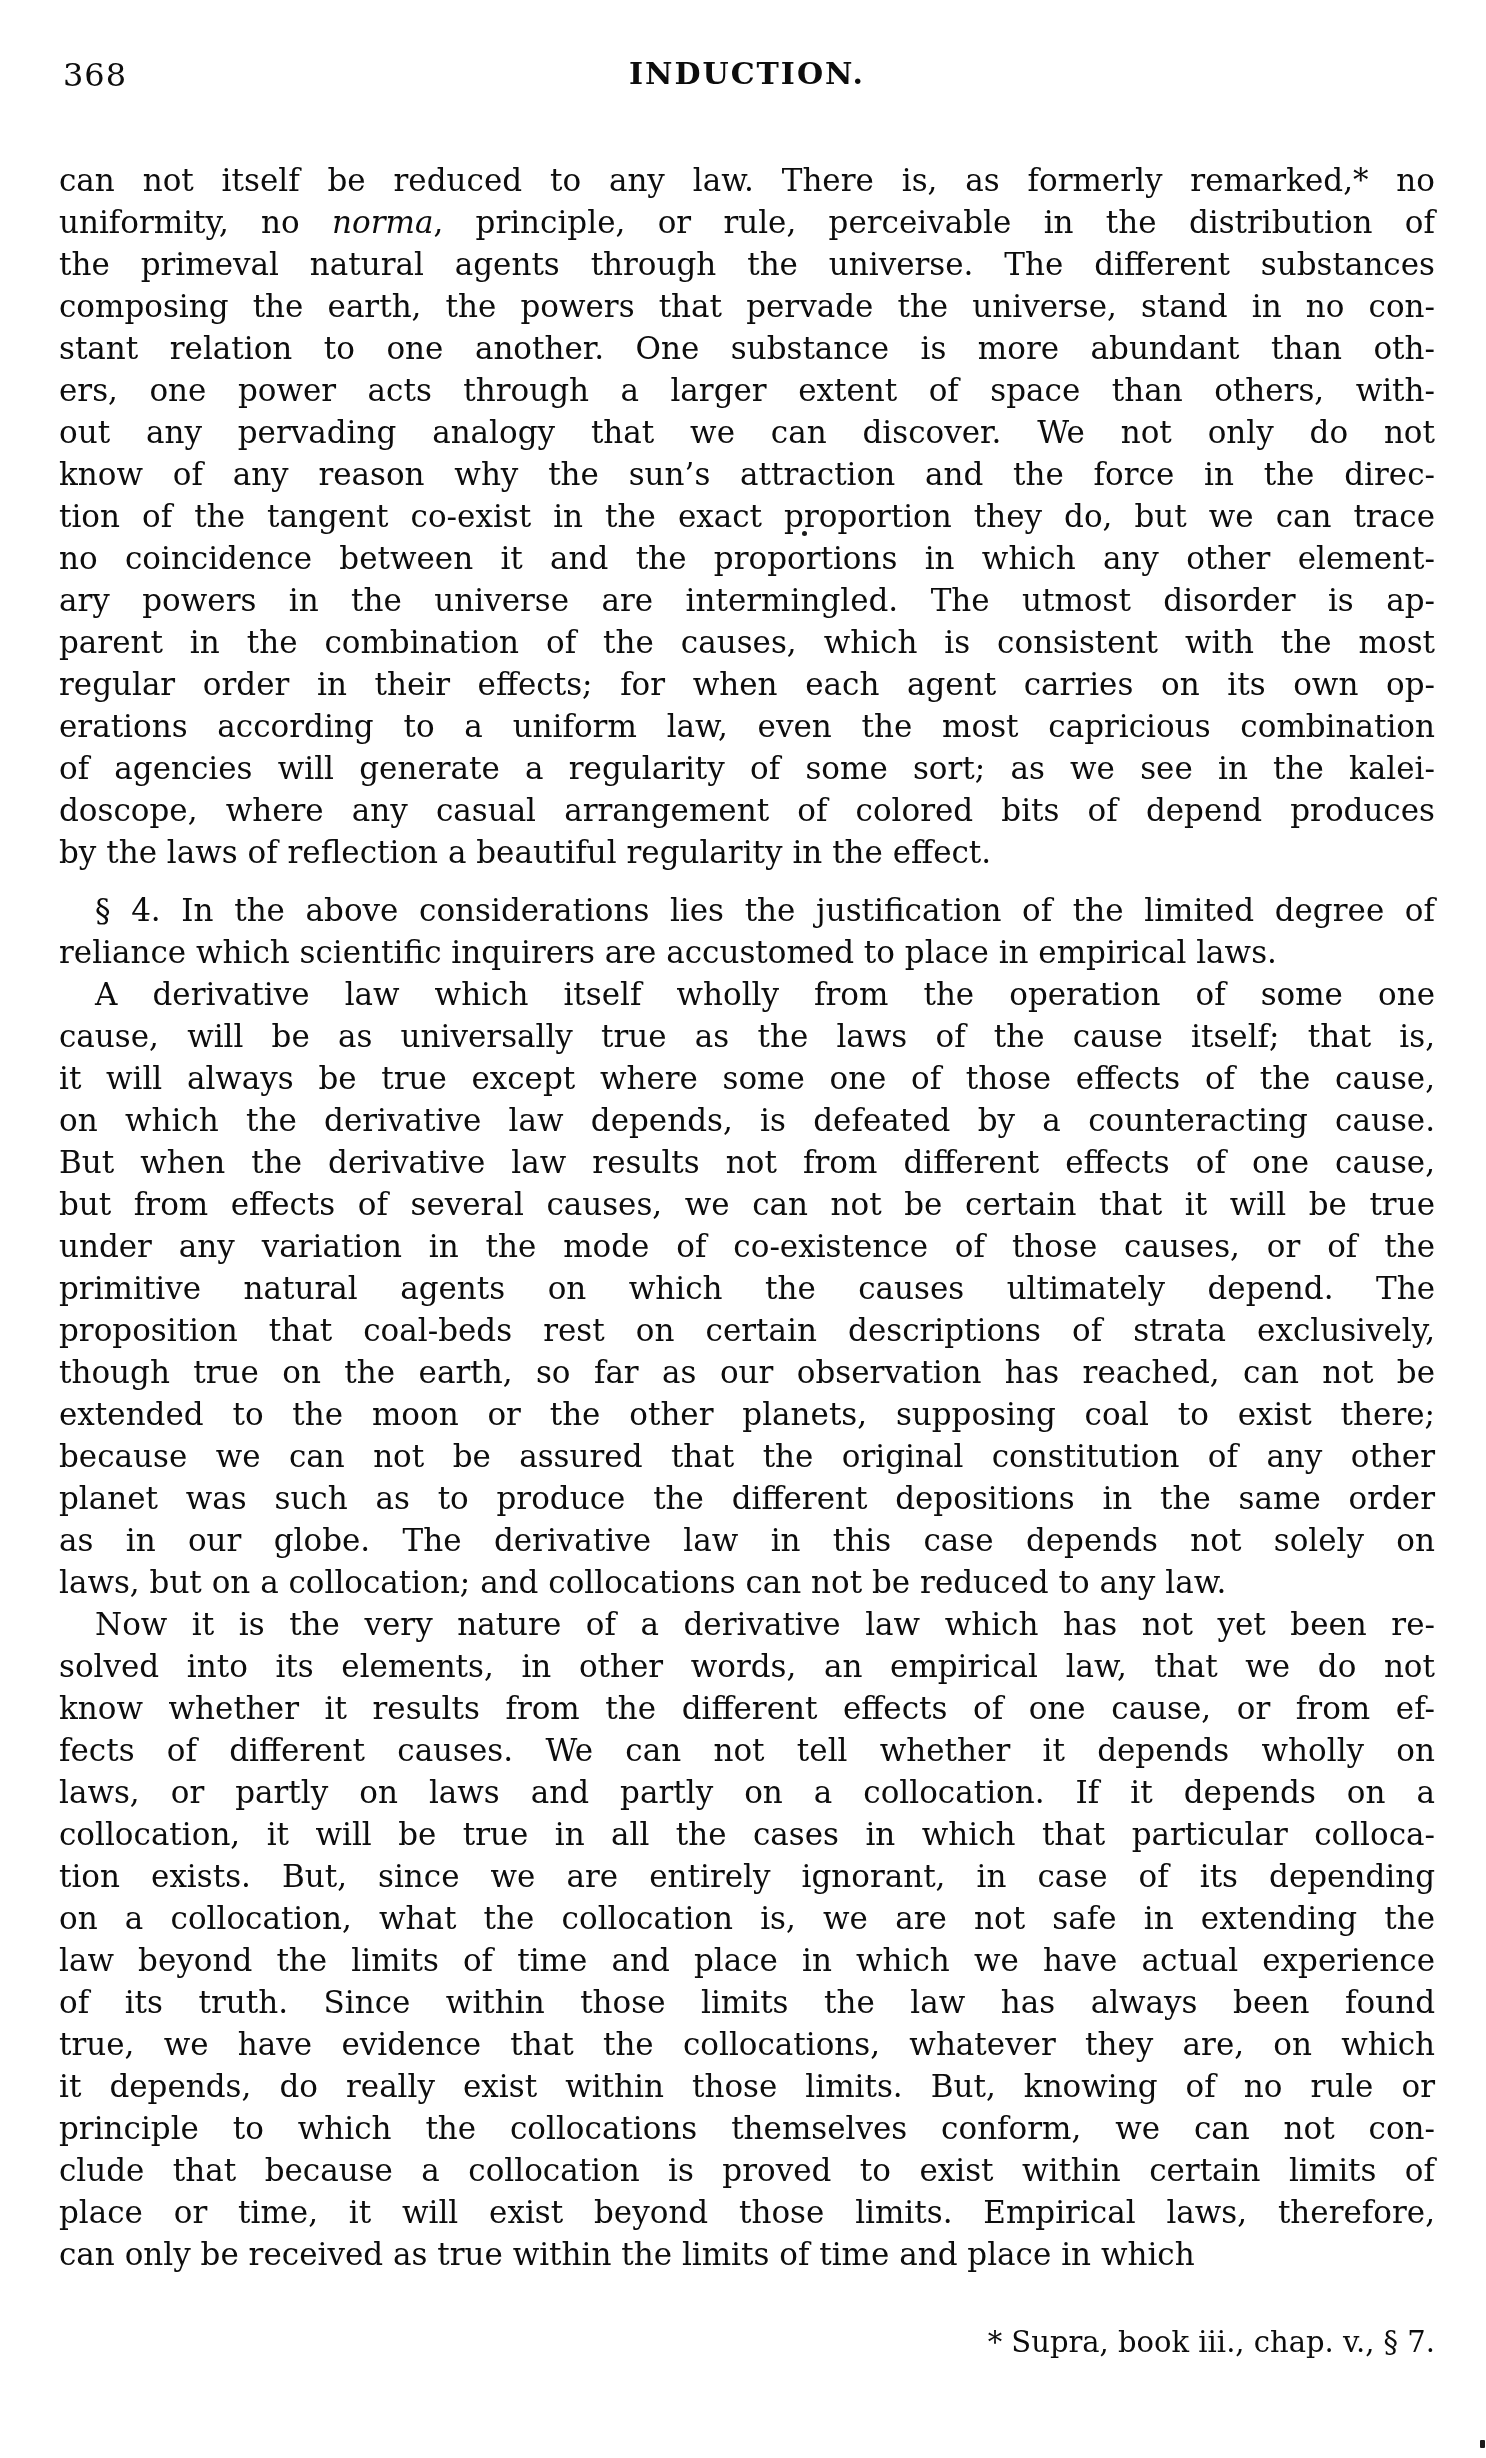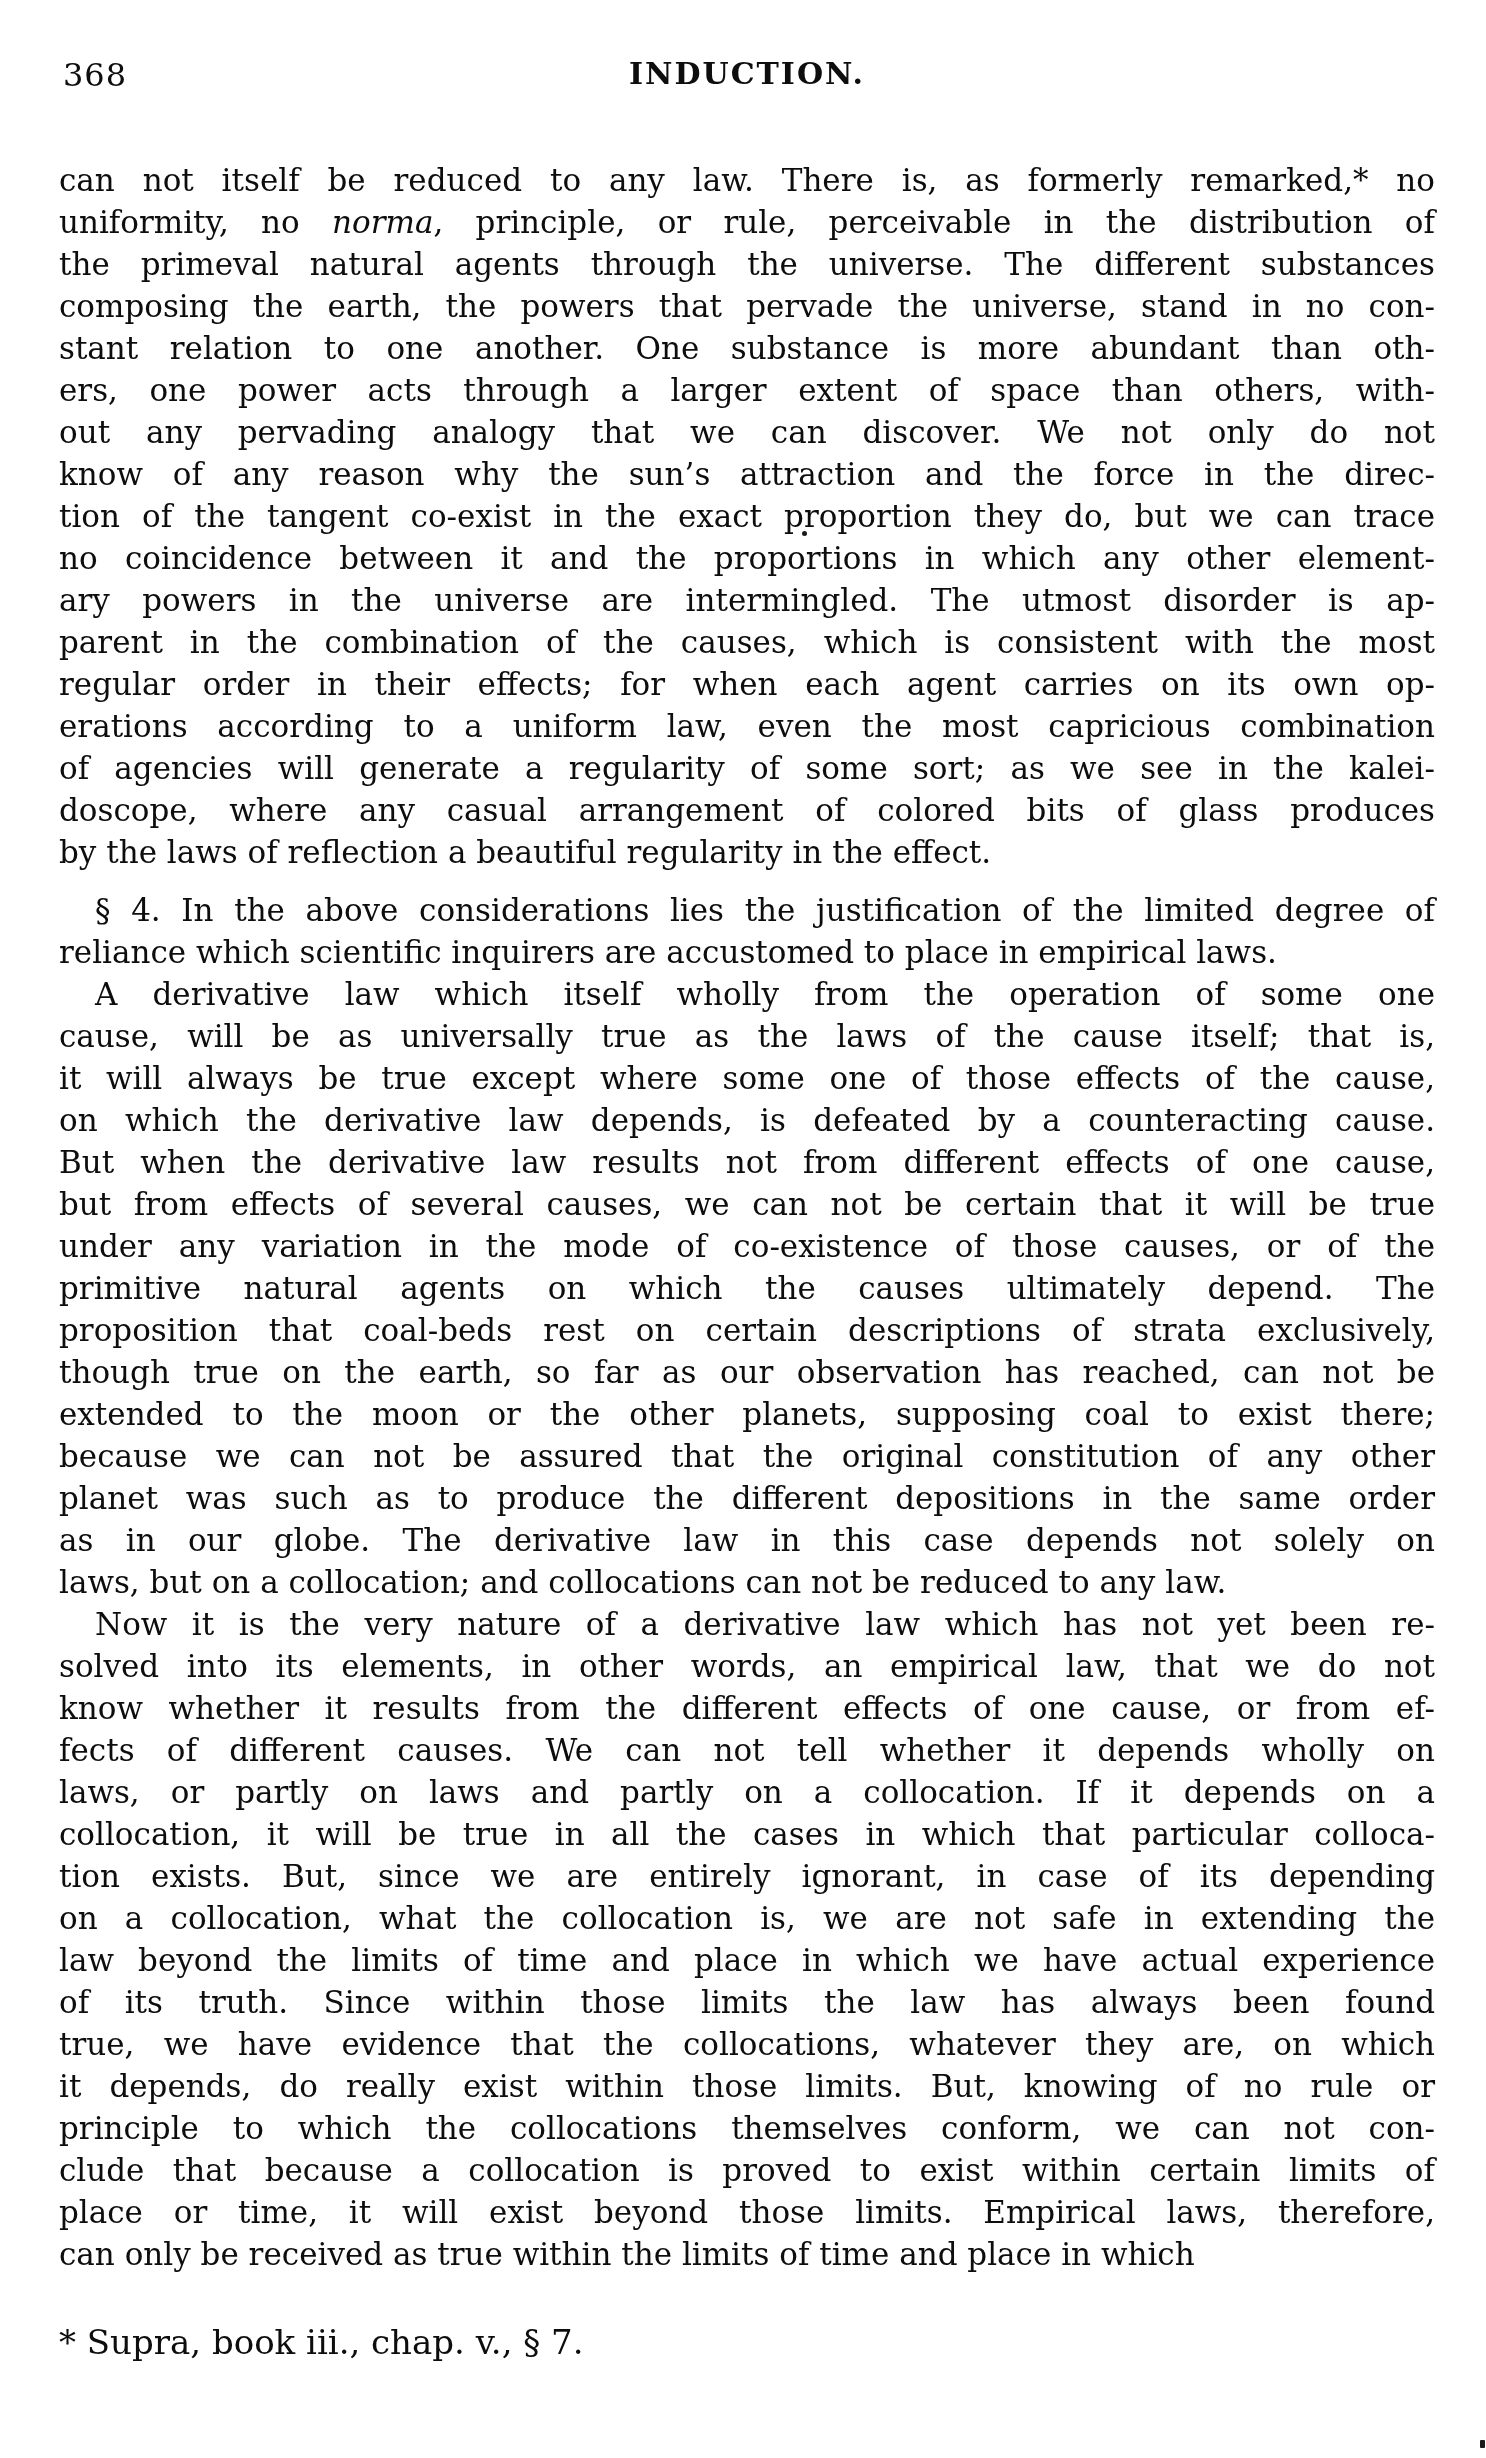--- a/index.html
+++ b/index.html
@@ -52,22 +52,22 @@
   }
   .para .line:last-child {
     text-align-last: auto;
   }
   .para.indent-first .line:first-child {
     text-indent: 36px;
   }
   .para.gap-before { margin-top: 16px; }
   .footnote {
     margin-top: 46px;
-    text-align: left;
-    font-size: 34px;
+    text-align: right;
+    font-size: 29px;
   }
   .artifact-dot {
     position: absolute;
     background: #1a1a1a;
     border-radius: 50%;
   }
   .dot-1 { left: 802px; top: 531px; width: 5px; height: 5px; }
   .dot-2 { left: 1480px; top: 2440px; width: 5px; height: 8px; border-radius: 1px; }
 </style>
 </head>
@@ -90,21 +90,21 @@
         <div class="line">ers, one power acts through a larger extent of space than others, with-</div>
         <div class="line">out any pervading analogy that we can discover.  We not only do not</div>
         <div class="line">know of any reason why the sun’s attraction and the force in the direc-</div>
         <div class="line">tion of the tangent co-exist in the exact proportion they do, but we can trace</div>
         <div class="line">no coincidence between it and the proportions in which any other element-</div>
         <div class="line">ary powers in the universe are intermingled.  The utmost disorder is ap-</div>
         <div class="line">parent in the combination of the causes, which is consistent with the most</div>
         <div class="line">regular order in their effects; for when each agent carries on its own op-</div>
         <div class="line">erations according to a uniform law, even the most capricious combination</div>
         <div class="line">of agencies will generate a regularity of some sort; as we see in the kalei-</div>
-        <div class="line">doscope, where any casual arrangement of colored bits of glass produces</div>
+        <div class="line">doscope, where any casual arrangement of colored bits of depend produces</div>
         <div class="line">by the laws of reflection a beautiful regularity in the effect.</div>
       </div>
     <div class="para indent-first gap-before">
         <div class="line">§ 4. In the above considerations lies the justification of the limited degree of</div>
         <div class="line">reliance which scientific inquirers are accustomed to place in empirical laws.</div>
       </div>
     <div class="para indent-first">
         <div class="line">A derivative law which itself wholly from the operation of some one</div>
         <div class="line">cause, will be as universally true as the laws of the cause itself; that is,</div>
         <div class="line">it will always be true except where some one of those effects of the cause,</div>

